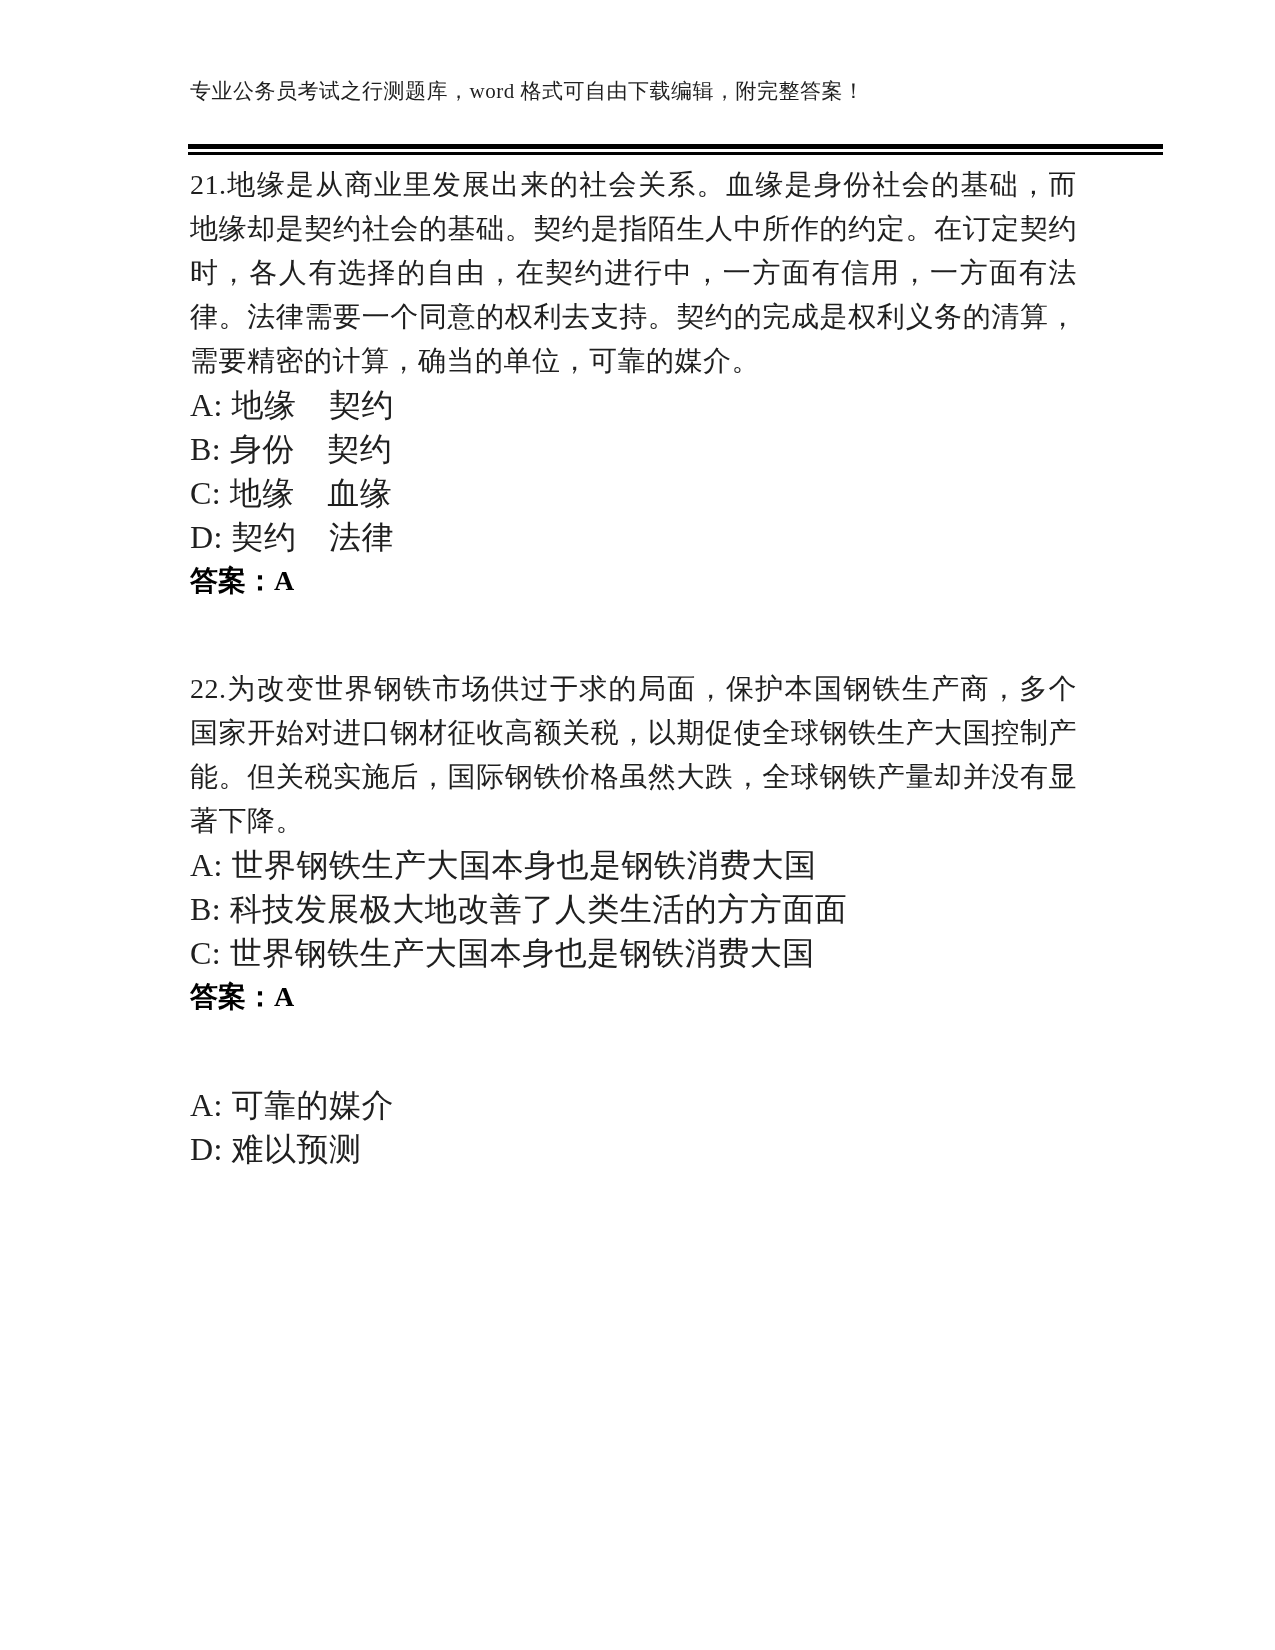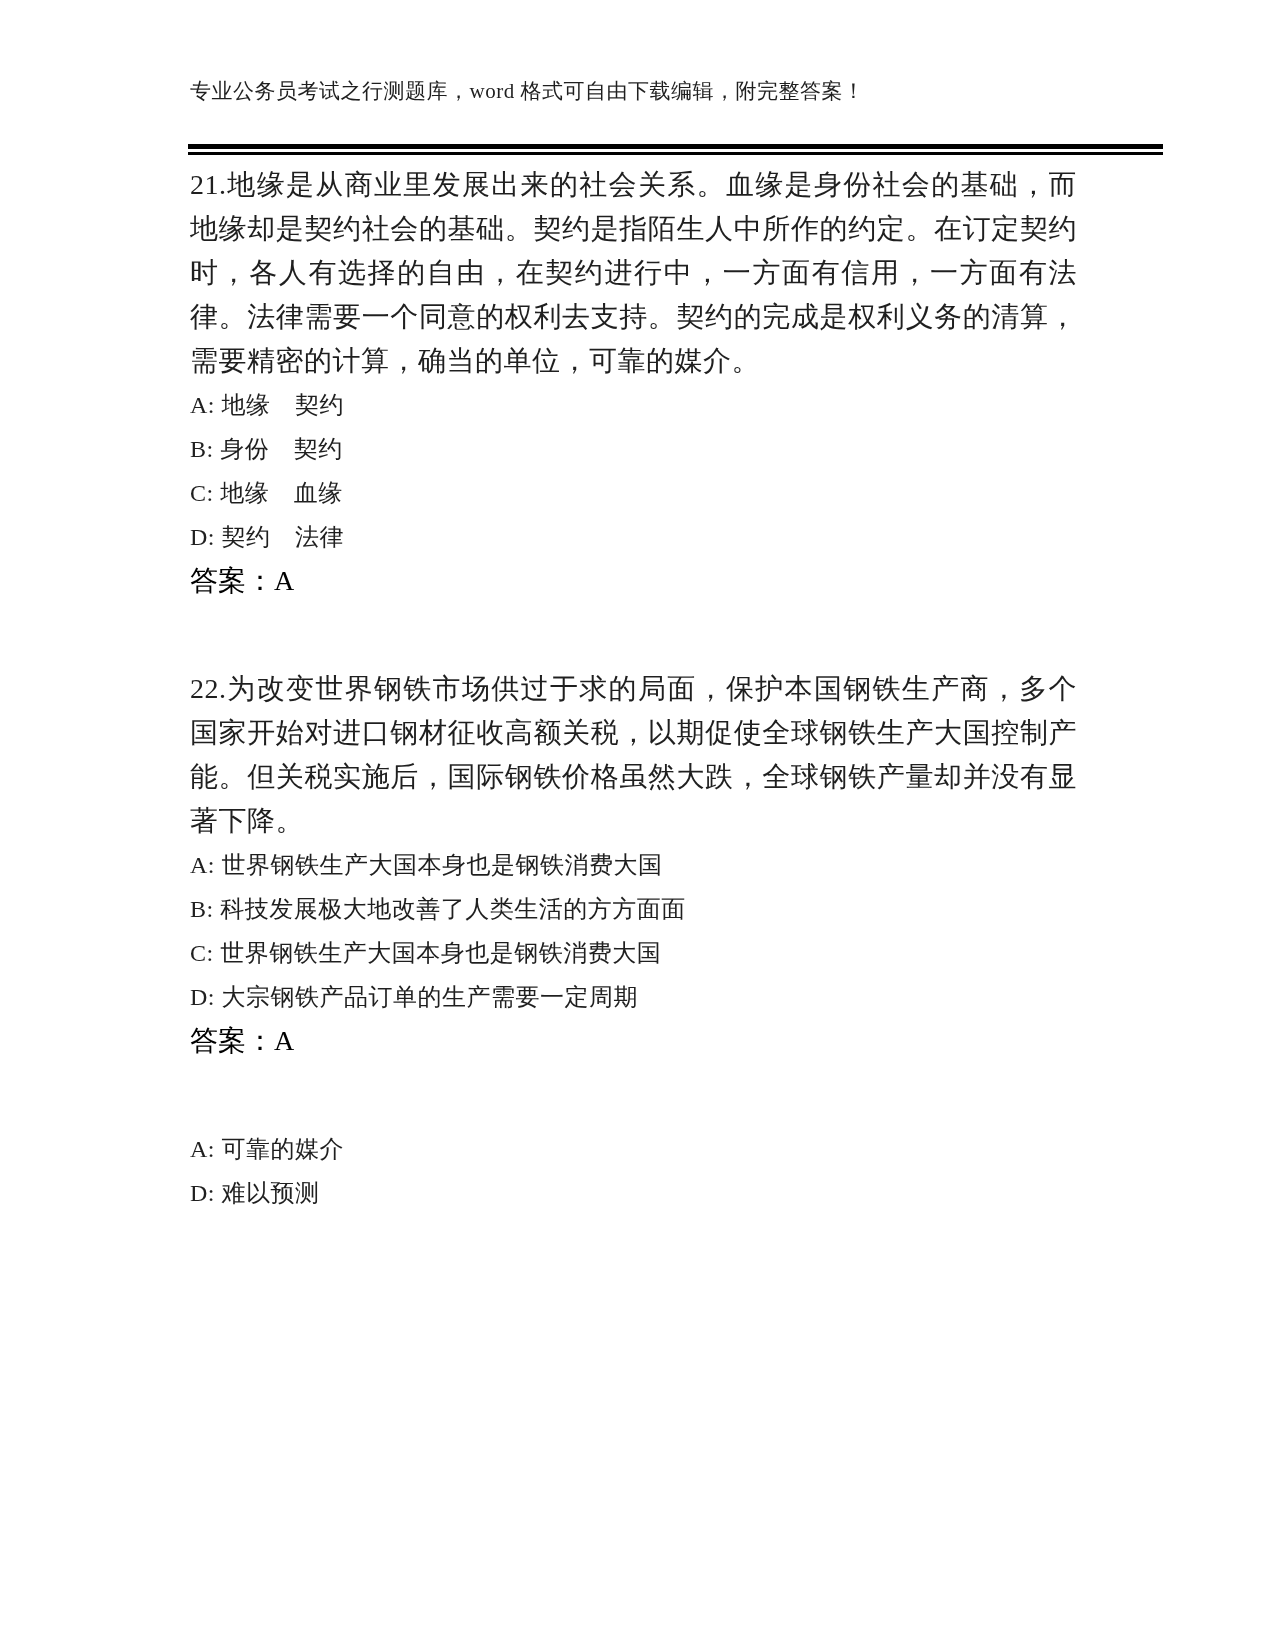--- a/index.html
+++ b/index.html
@@ -44,29 +44,29 @@
     margin-bottom: 64px;
   }
   .question-stem {
     font-size: 28px;
     line-height: 44px;
     text-align: justify;
     text-justify: inter-character;
     letter-spacing: 0.5px;
   }
   .option-item {
-    font-size: 24px;
+    font-size: 32px;
     line-height: 44px;
     letter-spacing: 0.5px;
     white-space: pre-wrap;
   }
   .answer-line {
     font-size: 28px;
     line-height: 44px;
-    font-weight: 400;
+    font-weight: 700;
     color: #000000;
   }
 </style>
 </head>
 <body>
 
 <div class="page">
 
   <div class="doc-header">专业公务员考试之行测题库，word 格式可自由下载编辑，附完整答案！</div>
 
@@ -81,21 +81,20 @@
       <div class="option-item">C: 地缘　血缘</div>
       <div class="option-item">D: 契约　法律</div>
       <div class="answer-line">答案：A</div>
     </div>
 
     <div class="question-block">
       <div class="question-stem">22.为改变世界钢铁市场供过于求的局面，保护本国钢铁生产商，多个国家开始对进口钢材征收高额关税，以期促使全球钢铁生产大国控制产能。但关税实施后，国际钢铁价格虽然大跌，全球钢铁产量却并没有显著下降。</div>
       <div class="option-item">A: 世界钢铁生产大国本身也是钢铁消费大国</div>
       <div class="option-item">B: 科技发展极大地改善了人类生活的方方面面</div>
       <div class="option-item">C: 世界钢铁生产大国本身也是钢铁消费大国</div>
-      <div class="option-item">D: 大宗钢铁产品订单的生产需要一定周期</div>
       <div class="answer-line">答案：A</div>
     </div>
 
     <div class="question-block">
       <div class="option-item">A: 可靠的媒介</div>
       <div class="option-item">D: 难以预测</div>
     </div>
 
   </div>
 

